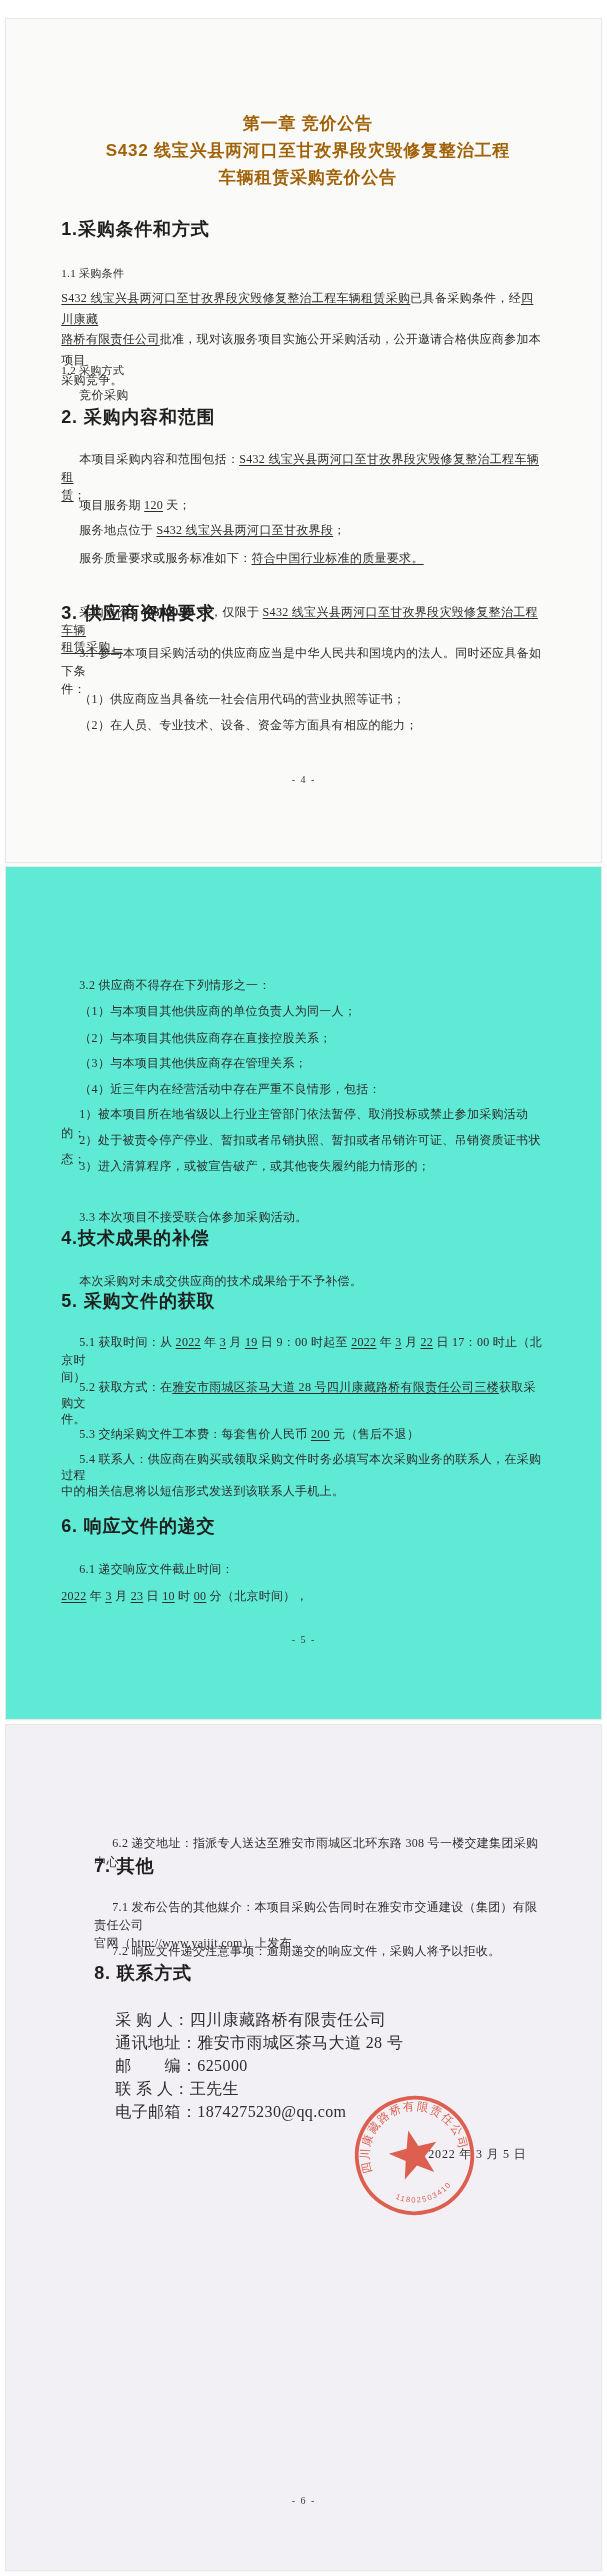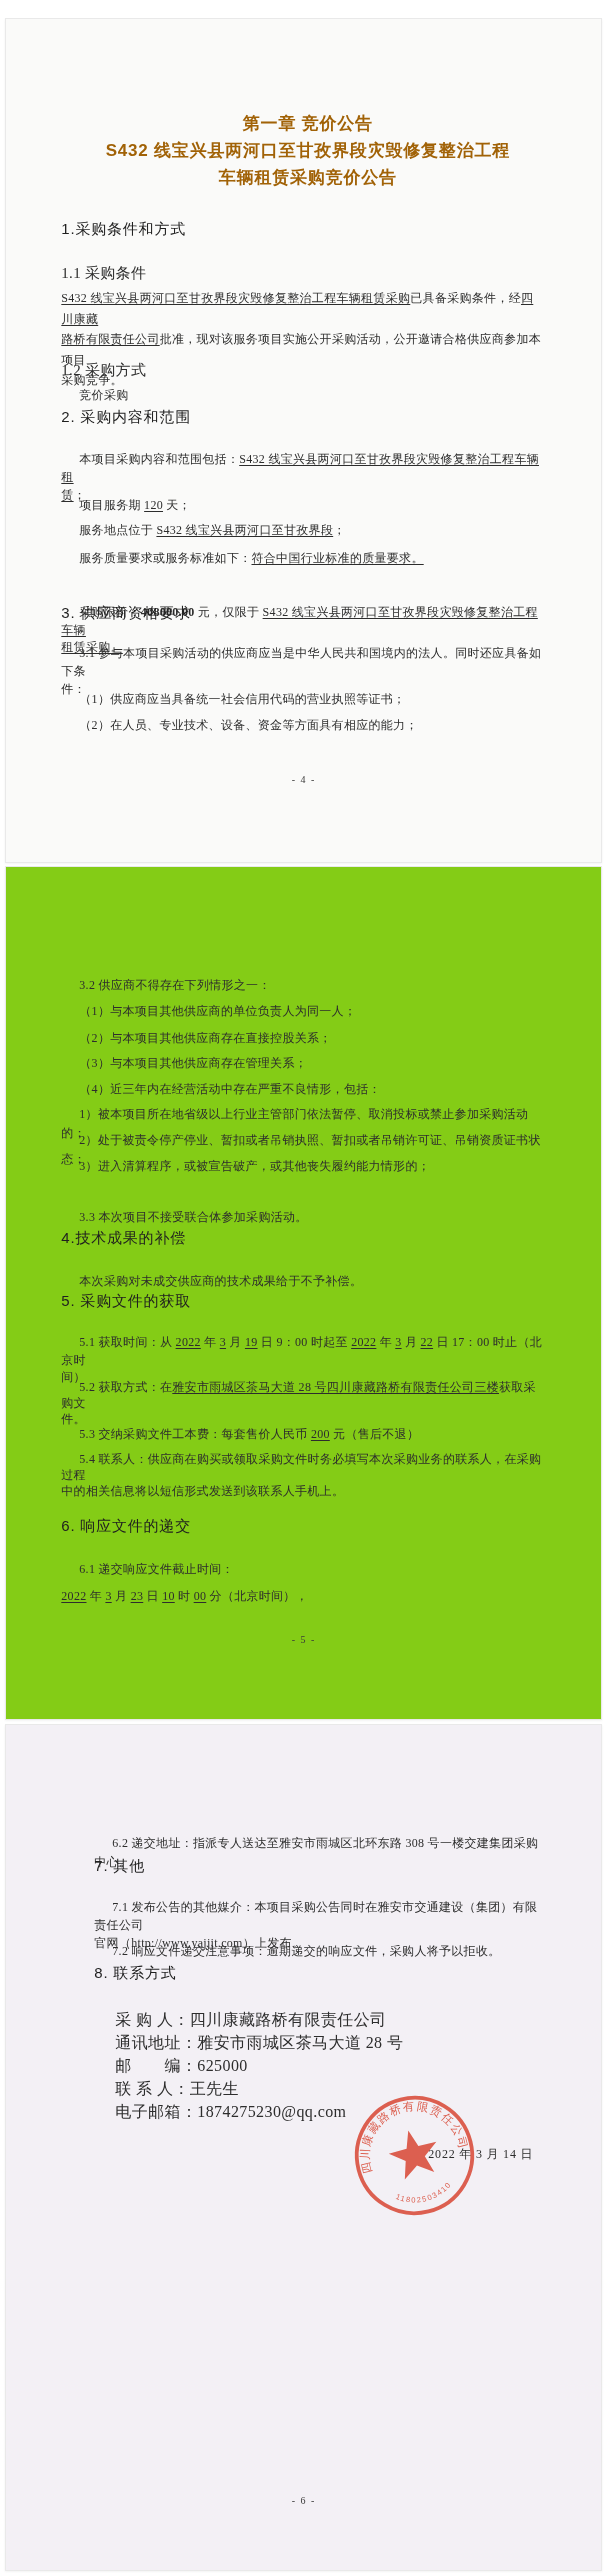--- a/index.html
+++ b/index.html
@@ -1,28 +1,28 @@
 <!DOCTYPE html>
 <html style="font-size:12px"><head>
 <meta charset="utf-8">
 <style>
   html,body{margin:0;padding:0;}
   body{width:607px;background:#ffffff;font-family:"Liberation Serif", serif;color:#2d2d2d;}
   #canvas{position:relative;width:607px;height:2576px;background:#ffffff;overflow:hidden;}
   .page{position:absolute;left:5.3px;right:4.6px;border:0.8px solid #e9e9e9;
         box-shadow:0 0.8px 2.3px rgba(0,0,0,0.07);}
   #page1{top:18px;height:843px;background:#fafaf9;}
-  #page2{top:866px;height:852px;background:#84cc16;}
+  #page2{top:866px;height:852px;background:#5eead4;}
   #page3{top:1724px;height:845px;background:#f3f0f5;}
   .blk{position:absolute;left:55px;right:59px;font-size:12px;line-height:19px;
        letter-spacing:0.3px;}
   #page3 .blk{left:88px;right:55px;}
-  .hd{font-family:"Liberation Sans", sans-serif;font-weight:400;font-size:15px;
+  .hd{font-family:"Liberation Sans", sans-serif;font-weight:700;font-size:18px;
       line-height:20px;color:#1f1f1f;letter-spacing:0.8px;}
-  .sub{font-size:15px;}
+  .sub{font-size:11px;}
   .ind{text-indent:1.5em;}
   .titleblk{position:absolute;left:8px;right:0;text-align:center;
             font-family:"Liberation Sans", sans-serif;font-weight:700;font-size:17px;
             line-height:27px;color:#a16207;letter-spacing:0.8px;}
   .pageno{position:absolute;left:0;right:0;text-align:center;font-size:10px;
           color:#3a3a3a;letter-spacing:1.5px;}
   u{text-decoration:underline;text-underline-offset:2.3px;text-decoration-thickness:0.8px;}
   .contacts{position:absolute;font-size:16px;line-height:23px;letter-spacing:0.4px;}
   #page3 .contacts{left:109px;right:55px;top:283px;}
   .dateline{position:absolute;left:422px;top:421px;font-size:12px;letter-spacing:0.8px;z-index:1;}
@@ -86,21 +86,21 @@
     <div class="blk ind" style="top:173px;line-height:18px"><span>7.1 发布公告的其他媒介：本项目采购公告同时在雅安市交通建设（集团）有限责任公司</span><br><span>官网（http://www.yajjjt.com）上发布。</span></div>
     <div class="blk ind" style="top:217px">7.2 响应文件递交注意事项：逾期递交的响应文件，采购人将予以拒收。</div>
     <div class="blk hd" style="top:238px">8. 联系方式</div>
     <div class="contacts">
       <div>采 购 人：四川康藏路桥有限责任公司</div>
       <div>通讯地址：雅安市雨城区茶马大道 28 号</div>
       <div>邮　　编：625000</div>
       <div>联 系 人：王先生</div>
       <div>电子邮箱：1874275230@qq.com</div>
     </div>
-    <div class="dateline">2022 年 3 月 14 日</div>
+    <div class="dateline">2022 年 3 月 5 日</div>
 
     <svg class="seal" viewBox="0 0 170 170">
       <g transform="rotate(-14 85 85)" opacity="0.82">
         <circle cx="85" cy="85" r="76" fill="none" stroke="#d7402c" stroke-width="5"></circle>
         <path id="sealTopArc" d="M 27,100.5 A 60,60 0 1 1 143,100.5" fill="none"></path>
         <path id="sealBottomArc" d="M 45.1,132.5 A 62,62 0 0 0 124.9,132.5" fill="none"></path>
         <text font-family="Liberation Serif, serif" font-size="15" fill="#d7402c" letter-spacing="2">
           <textPath href="#sealTopArc" startOffset="50%" text-anchor="middle">四川康藏路桥有限责任公司</textPath>
         </text>
         <text font-family="Liberation Sans, sans-serif" font-size="10" fill="#d7402c" letter-spacing="2">

